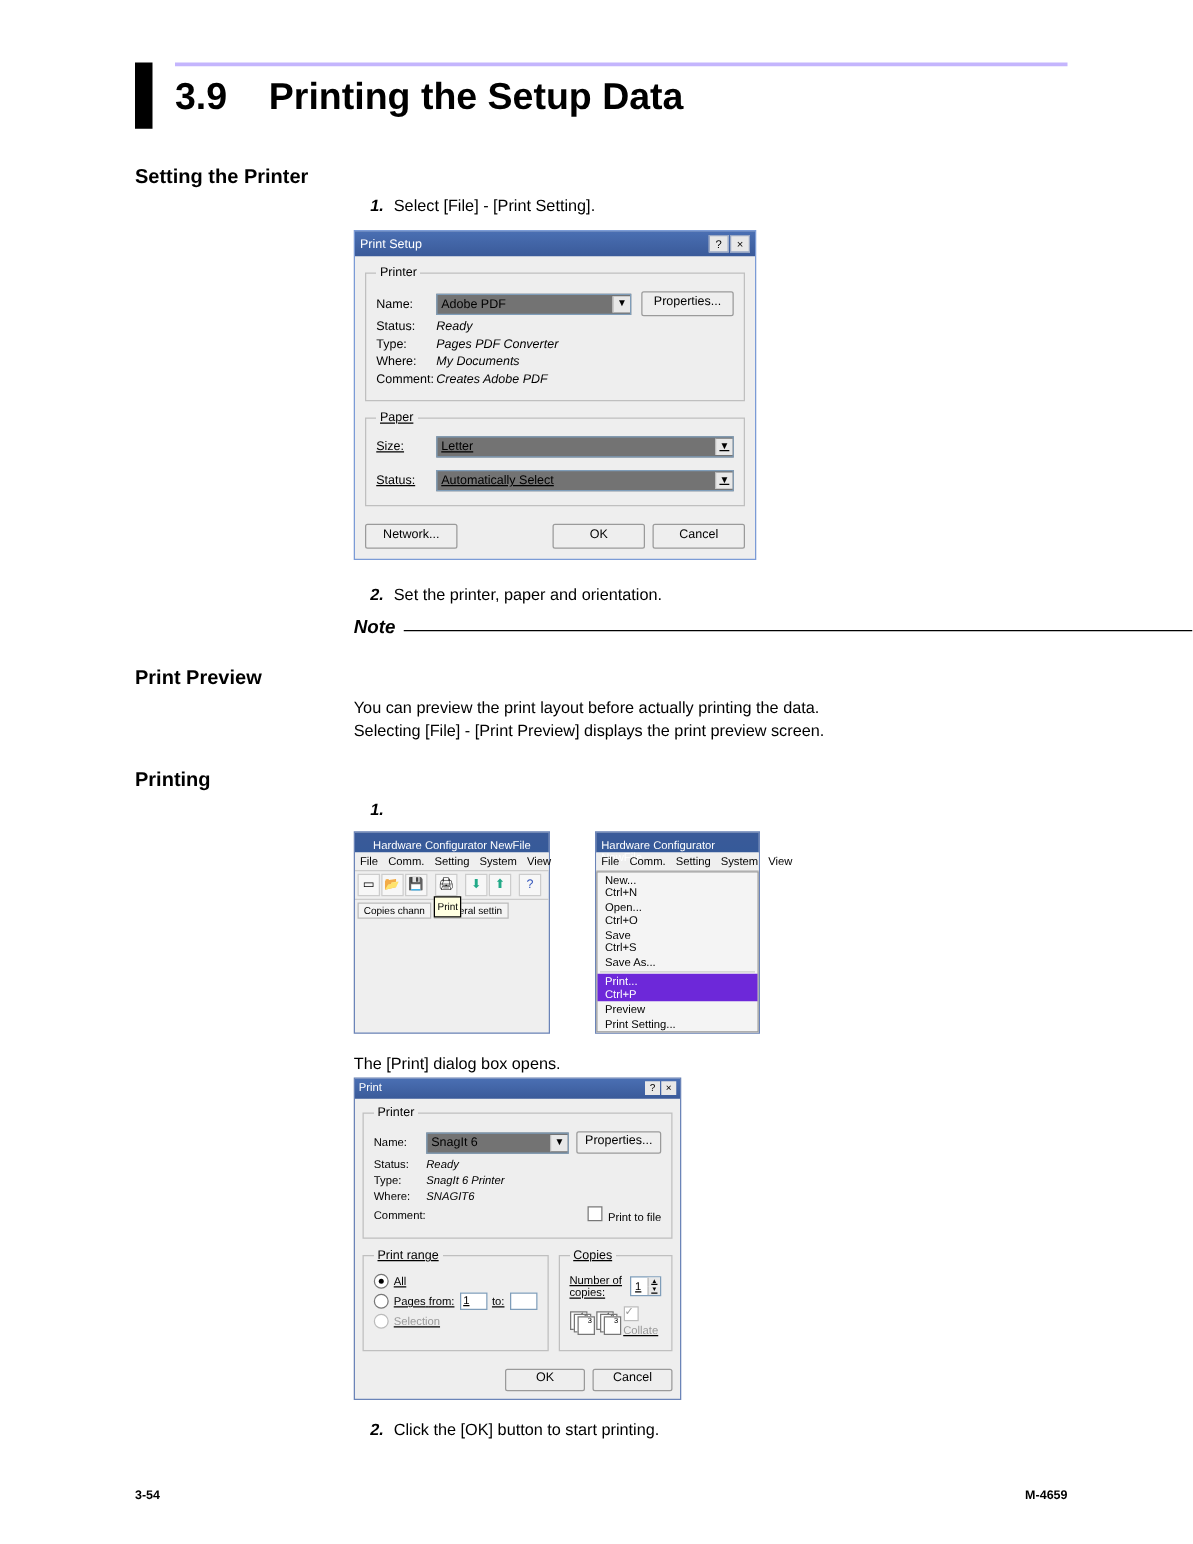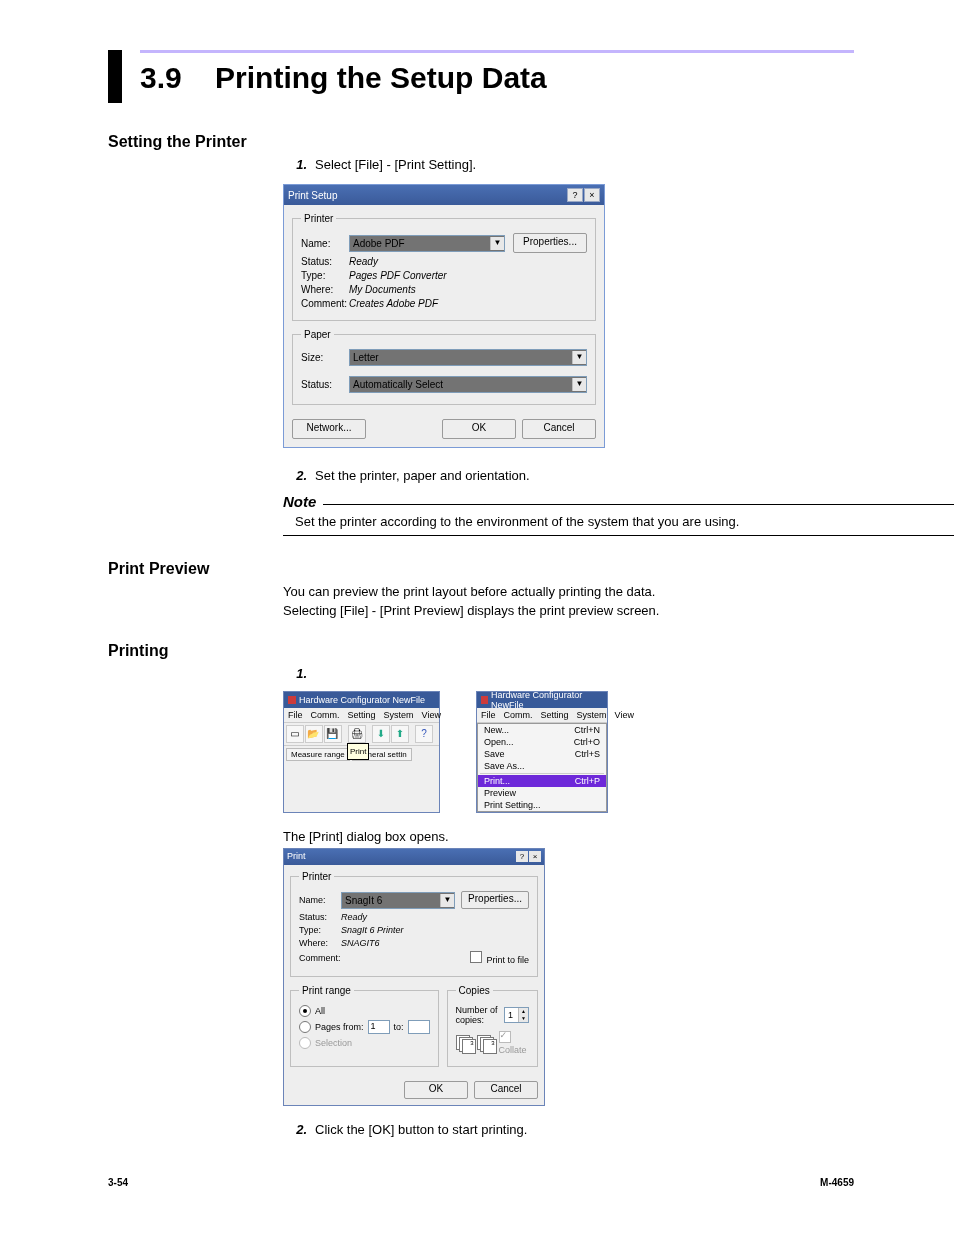--- a/index.html
+++ b/index.html
@@ -164,20 +164,21 @@
     min-width: 60px;
     font-size: 10px;
     text-align: center;
     line-height: 16px;
     padding: 0 6px;
     border-radius: 2px;
   }
   .dlg-row {
     display: flex;
     gap: 8px;
+    text-decoration: underline;
   }
   .dlg-col {
     flex: 1;
   }
   .orient-preview {
     width: 30px;
     height: 34px;
     border: 1px solid #777;
     background: #fff;
     font-family: "Times New Roman", serif;
@@ -247,20 +248,21 @@
   }
   .app-win .titlebar {
     background: linear-gradient(#3a5a99, #365a99);
     color: #fff;
     padding: 2px 4px;
     font-size: 9px;
     height: 12px;
     display: flex;
     align-items: center;
     gap: 3px;
+    flex-direction: column;
   }
   .app-win .menu {
     background: #efefef;
     padding: 2px 4px;
     display: flex;
     gap: 8px;
     border-bottom: 1px solid #ccc;
   }
   .app-win .toolbar {
     padding: 2px;
@@ -290,20 +292,21 @@
   }
   .dropdown {
     border: 1px solid #999;
     background: #f4f4f4;
     font-size: 9px;
   }
   .dropdown .item {
     display: flex;
     justify-content: space-between;
     padding: 1px 6px;
+    flex-direction: column;
   }
   .dropdown .item.sel {
     background: #6d28d9;
     color: #fff;
   }
   .dropdown .sep {
     border-top: 1px solid #ccc;
     margin: 1px 2px;
   }
   
@@ -476,21 +479,20 @@
     <div class="num">2.</div>
     <div>Set the printer, paper and orientation.</div>
   </div>
 </div>
 
 <div class="note-box">
   <span class="note-title">Note</span>
   <div class="note-line-wrap">
       <div class="note-line"></div>
     </div>
-  <div class="note-body">Set the printer according to the environment of the system that you are using.</div>
 </div>
 
 <div class="subheading">Print Preview</div>
 <div class="body-indent">
   <div class="para">You can preview the print layout before actually printing the data.</div>
   <div class="para">Selecting [File] - [Print Preview] displays the print preview screen.</div>
 </div>
 
 <div class="subheading" style="margin-top:24px">Printing</div>
 <div class="body-indent">
@@ -520,21 +522,21 @@
         <div class="tbicon" style="position:relative">🖨
           <div style="position:absolute;top:17px;left:-2px;background:#ffffe1;border:1px solid #000;padding:0 2px;font-size:8px">Print</div>
         </div>
         <div style="width:4px"></div>
         <div class="tbicon" style="color:#2a8">⬇</div>
         <div class="tbicon" style="color:#2a8">⬆</div>
         <div style="width:4px"></div>
         <div class="tbicon" style="color:#35b">?</div>
       </div>
       <div class="tabs">
-        <div class="tab">Measure range</div>
+        <div class="tab">Copies chann</div>
         <div class="tab">General settin</div>
       </div>
     </div>
 
     <div class="app-win" style="width:130px">
       <div class="titlebar">
         <span class="icon-sq"></span>
         <span>Hardware Configurator NewFile</span>
       </div>
       <div class="menu">

